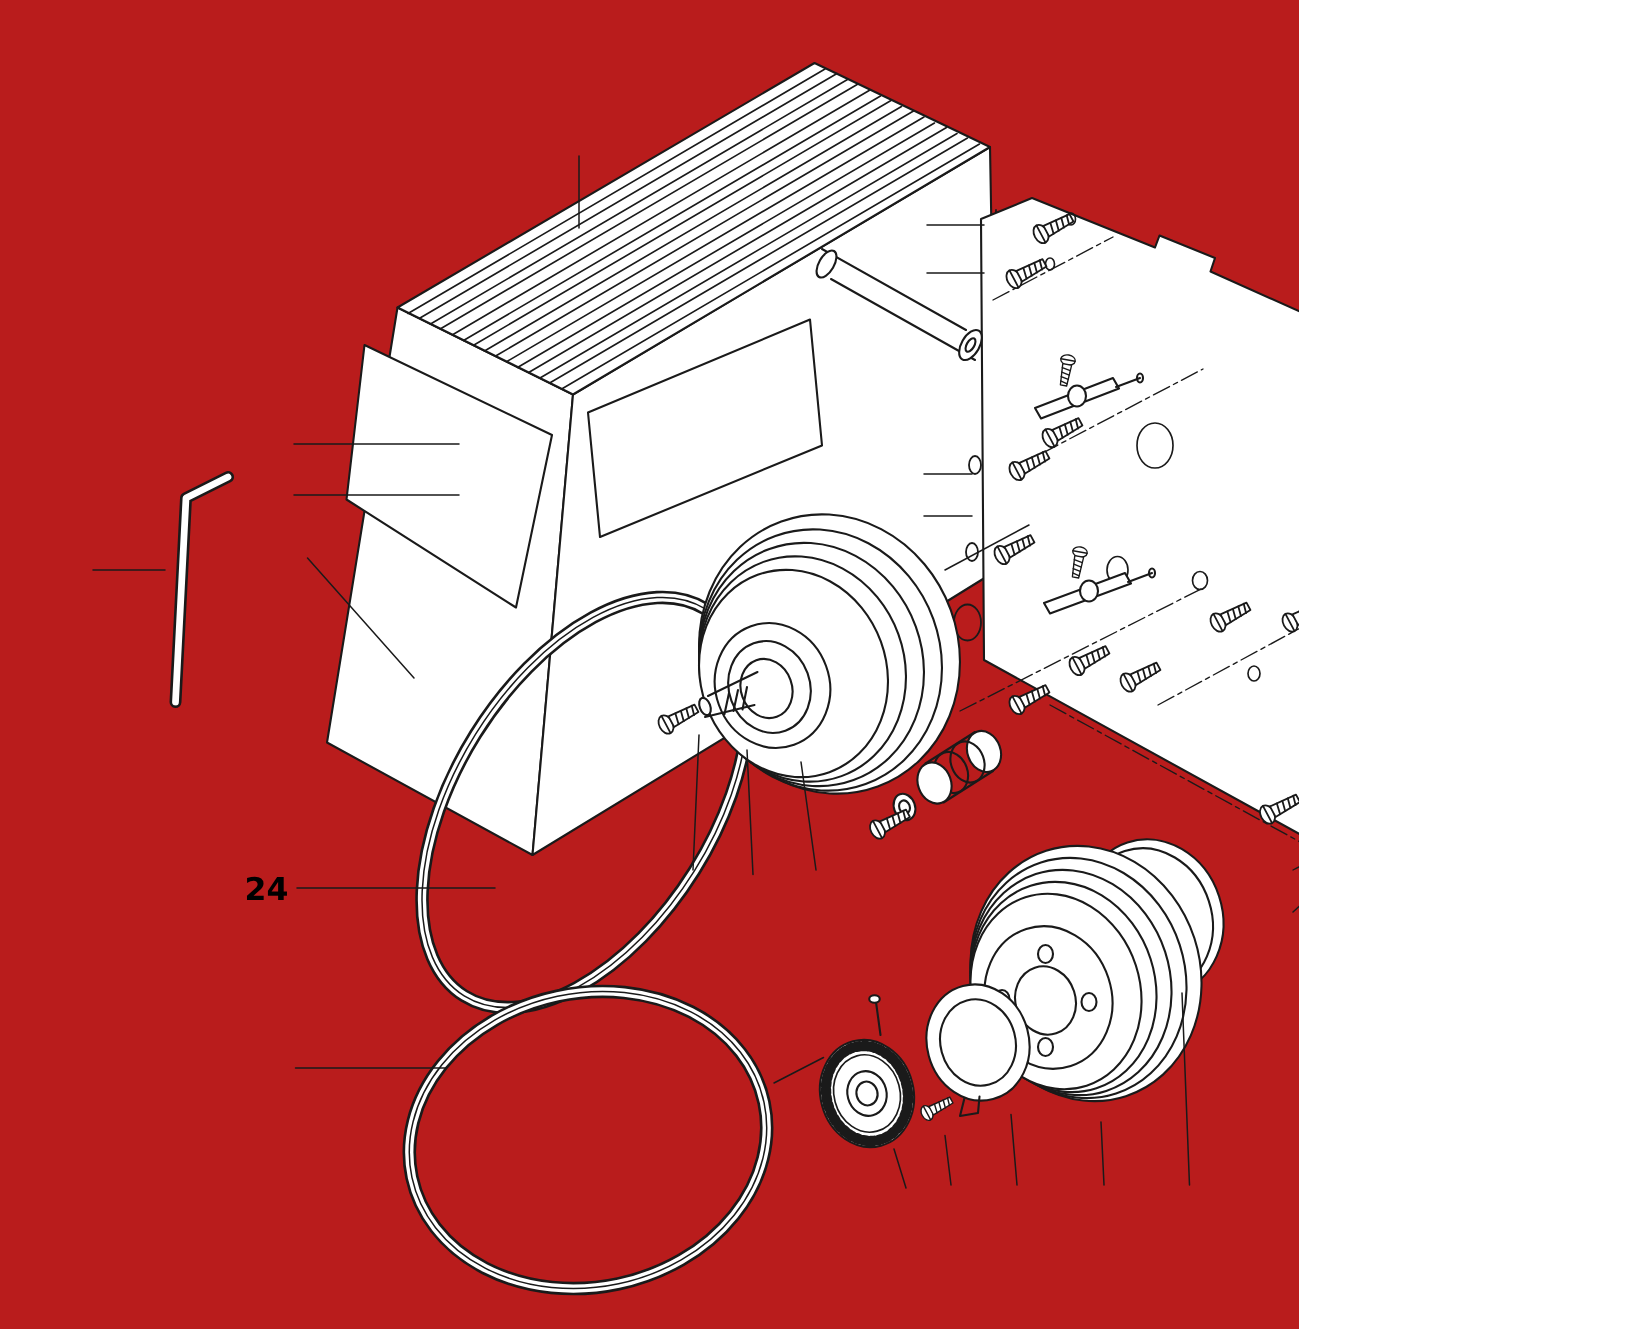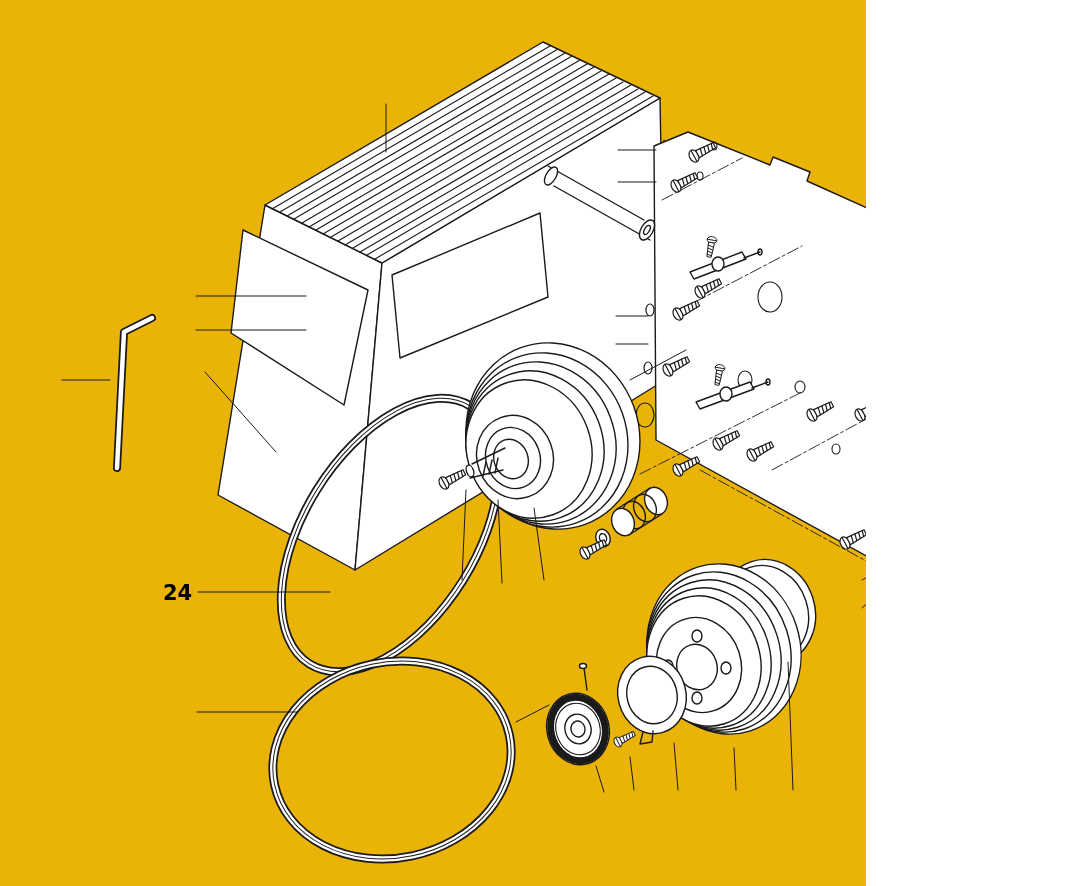--- a/index.html
+++ b/index.html
@@ -1,16 +1,16 @@
 <!DOCTYPE html>
 <html><head>
 <meta charset="utf-8">
 <style>
   html,body{margin:0;padding:0;background:#ffffff;}
-  .frame{position:relative;width:866px;height:886px;background:#eab308;overflow:hidden;
+  .frame{position:relative;width:866px;height:886px;background:#b91c1c;overflow:hidden;
          font-family:"DejaVu Sans",sans-serif;}
   svg{display:block;}
   .callout-text{font-family:"DejaVu Sans","Liberation Sans",sans-serif;font-weight:bold;
                 font-size:21px;fill:#000000;}
   .thin{stroke-width:1;}
   .dashdot{stroke-dasharray:12 3 3 3;stroke-width:0.9;}
 </style>
 </head>
 <body>
 

